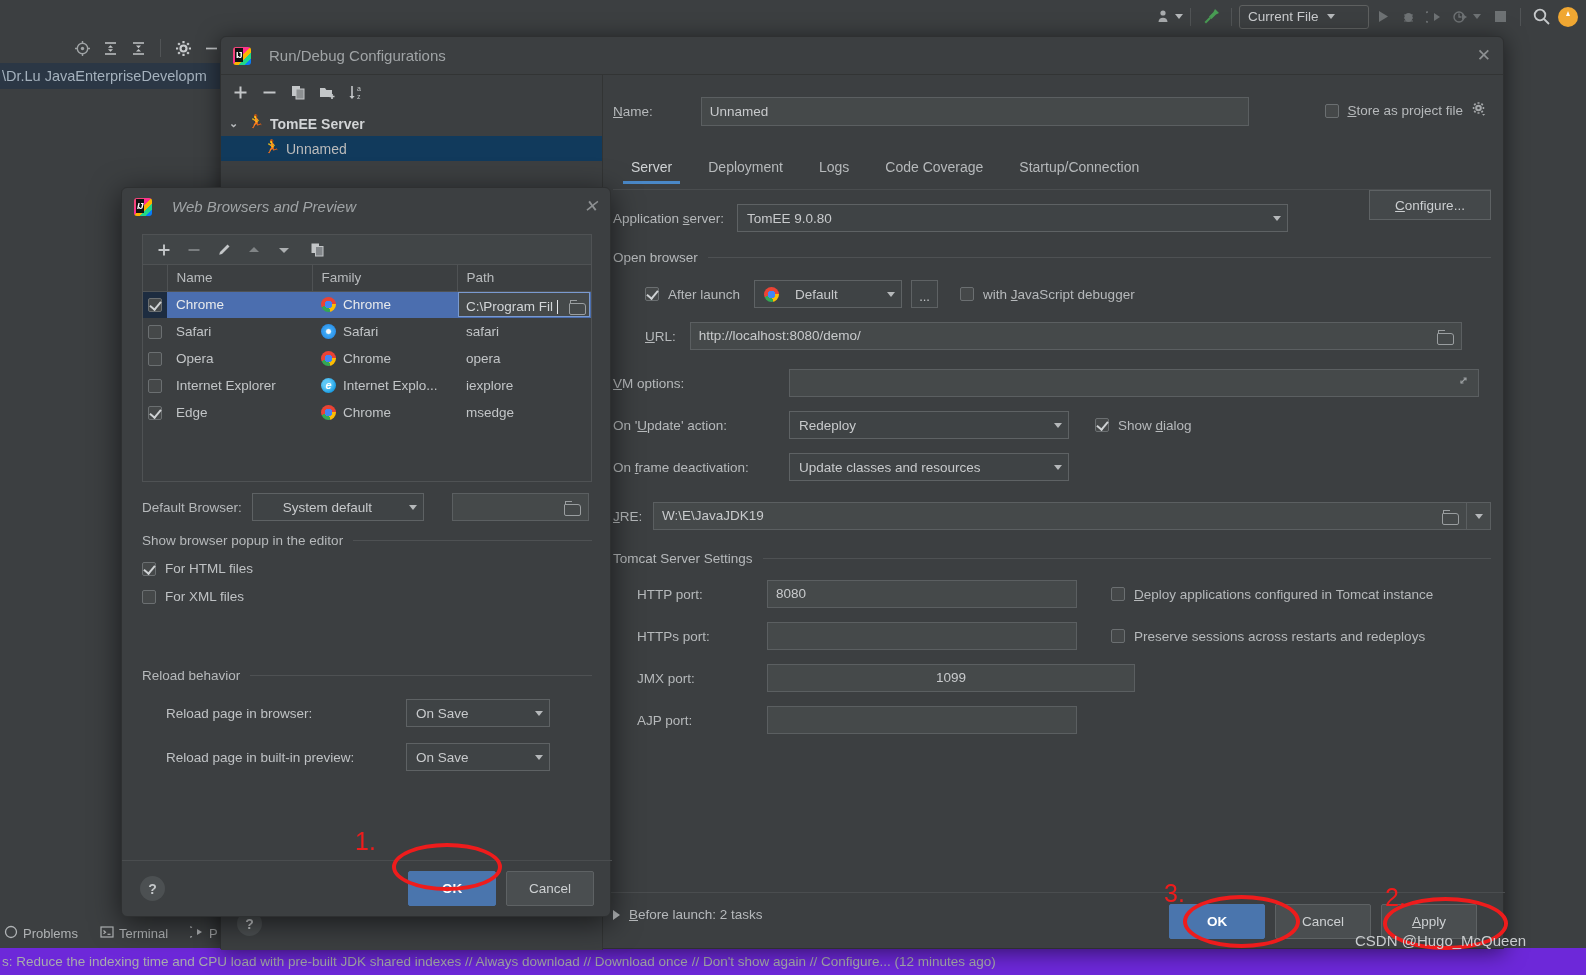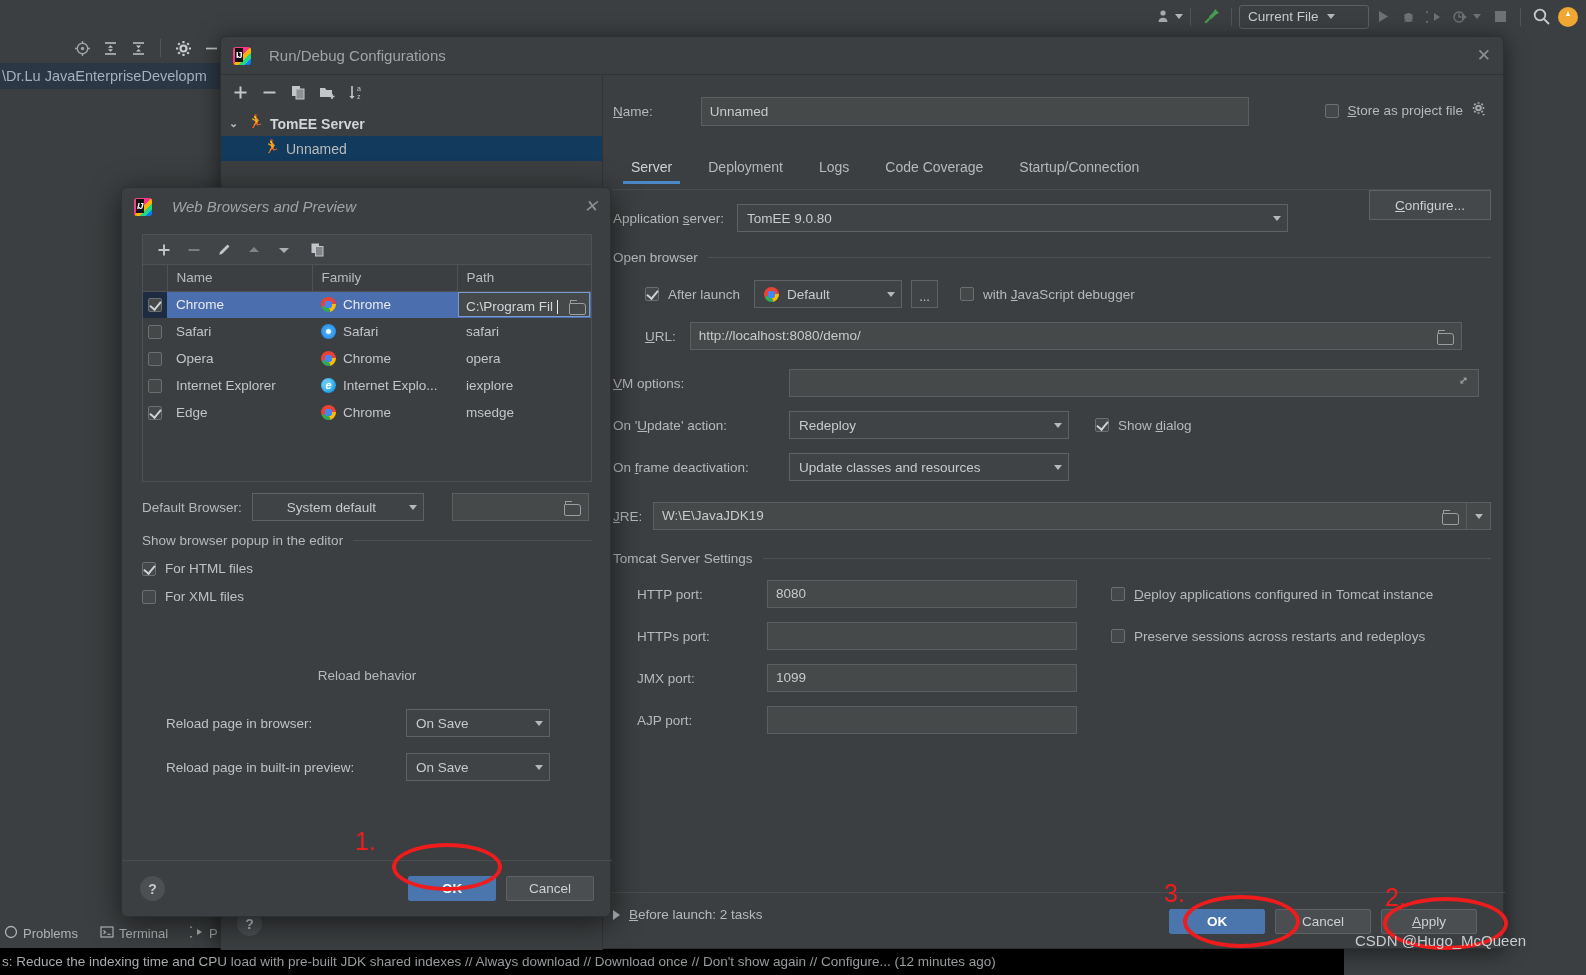--- a/index.html
+++ b/index.html
@@ -41,22 +41,22 @@
   #editor-hscroll {
     position:absolute; left:4px; top:930px; width:72px; height:7px; background:#6e7274; border-radius:4px;
   }
   #ide-statusbar {
     position:absolute; left:0; top:918px; width:1586px; height:30px;
     background:#3c3f41; display:flex; align-items:center; gap:22px; padding-left:4px;
     font-size:13px; color:#b0b3b5;
   }
   .status-item { display:flex; align-items:center; gap:5px; }
   #ide-notification {
-    position:absolute; left:0; top:948px; width:1344px; height:27px;
-    background:#000000; display:flex; align-items:center; padding-left:2px;
+    position:absolute; left:0; top:948px; width:1586px; height:27px;
+    background:#6d28d9; display:flex; align-items:center; padding-left:2px;
     font-size:13.5px; color:#a7abad; white-space:nowrap; overflow:hidden;
   }
 
   
   #rundebug-dialog {
     position:absolute; left:220px; top:36px; width:1284px; height:913px;
     background:#3c3f41; border:1px solid #2e3031; border-radius:6px 6px 0 0;
     box-shadow:0 3px 22px rgba(0,0,0,.55);
   }
   #rundebug-titlebar {
@@ -134,21 +134,21 @@
   .group-header .gh-text { font-size:13.5px; color:#b6b9bb; white-space:nowrap; }
   .group-header .gh-line { flex:1; height:1px; background:#4e5153; }
 
   .ij-input {
     background:#45494a; border:1px solid #5b5f61; color:#c8cacc; font-size:13.5px;
     height:28px; line-height:26px; padding:0 8px; display:flex; align-items:center;
   }
   .ij-input.empty { color:#8d9092; }
   .ij-combo {
     background:#3f4345; border:1px solid #5e6264; color:#c8cacc; font-size:13.5px;
-    height:28px; display:flex; align-items:center; padding:0 6px 0 9px; gap:8px;
+    height:28px; display:flex; align-items:center; padding:0 6px 0 9px; gap:16px;
   }
   .ij-combo .cv { flex:1; white-space:nowrap; overflow:hidden; }
   .folder-ico { width:16px; height:13px; flex:none; position:relative; }
   .folder-ico:before{
     content:""; position:absolute; left:0; top:3px; width:15px; height:10px;
     border:1.6px solid #9a9ea0; border-radius:1px 3px 2px 2px;
   }
   .folder-ico:after{
     content:""; position:absolute; left:1px; top:0px; width:6px; height:3px;
     border-top:1.6px solid #9a9ea0; border-left:1.6px solid #9a9ea0;
@@ -166,21 +166,21 @@
 
   #before-launch-row { position:absolute; left:10px; top:832px; width:878px; display:flex; align-items:center; gap:9px; }
   .tri-right { width:0;height:0;border-top:5px solid transparent;border-bottom:5px solid transparent;border-left:7px solid #b3b6b8; }
 
   #rundebug-buttons {
     position:absolute; left:0; bottom:0; width:1284px; height:58px;
     border-top:1px solid #4a4d4f; display:flex; align-items:center; justify-content:flex-end;
     gap:10px; padding-right:28px;
   }
   .btn {
-    min-width:96px; height:25px; border:1px solid #5e6264; background:#4a4e50;
+    min-width:96px; height:35px; border:1px solid #5e6264; background:#4a4e50;
     color:#cdd0d2; font-size:13.5px; display:flex; align-items:center; justify-content:center;
     border-radius:2px;
   }
   .btn.primary { background:#4a75ad; border:1px solid #4a75ad; color:#ffffff; font-weight:bold; }
   .btn u { text-decoration:underline; }
   .help-circle {
     width:25px; height:25px; border-radius:50%; background:#4c5052; color:#c3c6c8;
     display:flex; align-items:center; justify-content:center; font-size:14px; font-weight:bold;
   }
 
@@ -581,21 +581,21 @@
           <span class="flabel" style="width:130px;">HTTPs port:</span>
           <div class="ij-input empty" style="width:310px;">
             <span></span>
           </div>
           <span class="ij-check" style="margin-left:34px;"></span>
           <span class="flabel" style="margin-left:9px;">Preserve sessions across restarts and redeploys</span>
         </div>
 
         <div class="row" style="margin-top:14px; margin-left:24px;">
           <span class="flabel" style="width:130px;">JMX port:</span>
-          <div class="ij-input" style="width:310px;">
+          <div class="ij-input" style="width:368px;justify-content:center;">
             <span>1099</span>
           </div>
         </div>
 
         <div class="row" style="margin-top:14px; margin-left:24px;">
           <span class="flabel" style="width:130px;">AJP port:</span>
           <div class="ij-input empty" style="width:310px;">
             <span></span>
           </div>
         </div>
@@ -774,21 +774,21 @@
       <span class="ij-check checked"></span>
       <span>For HTML files</span>
     </div>
     <div class="cbline">
       <span class="ij-check"></span>
       <span>For XML files</span>
     </div>
   </div>
 
   <div id="wb-reload-group">
-    <div class="group-header" style="margin-top:0;flex-direction:column;">
+    <div class="group-header" style="margin-top:0;">
       <span class="gh-text">Reload behavior</span>
       <span class="gh-line"></span>
     </div>
     <div class="reloadline">
       <span style="width:240px;">Reload page in browser:</span>
       <div class="ij-combo" style="width:144px;">
         <span class="cv">On Save</span>
         <span class="caret-dn"></span>
       </div>
     </div>

